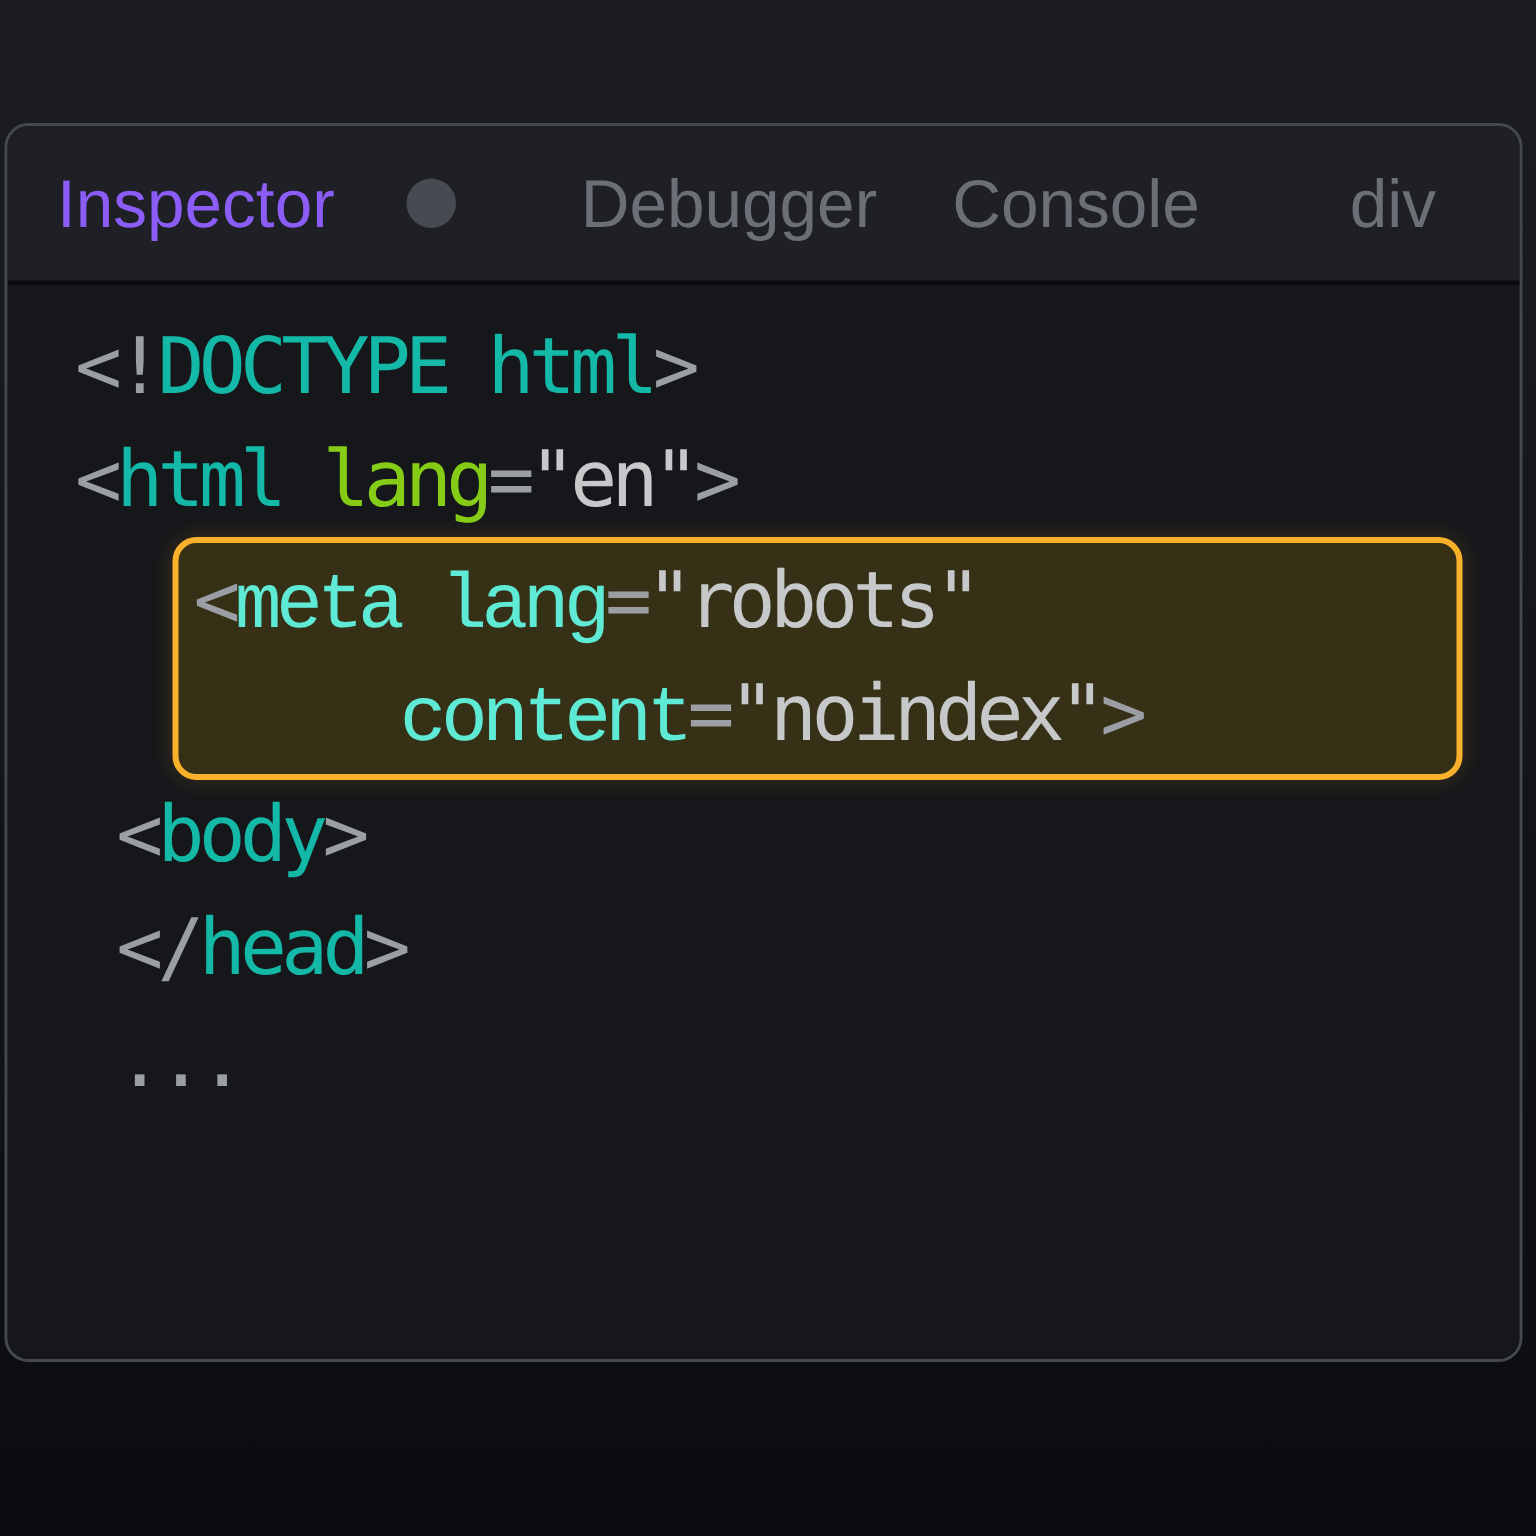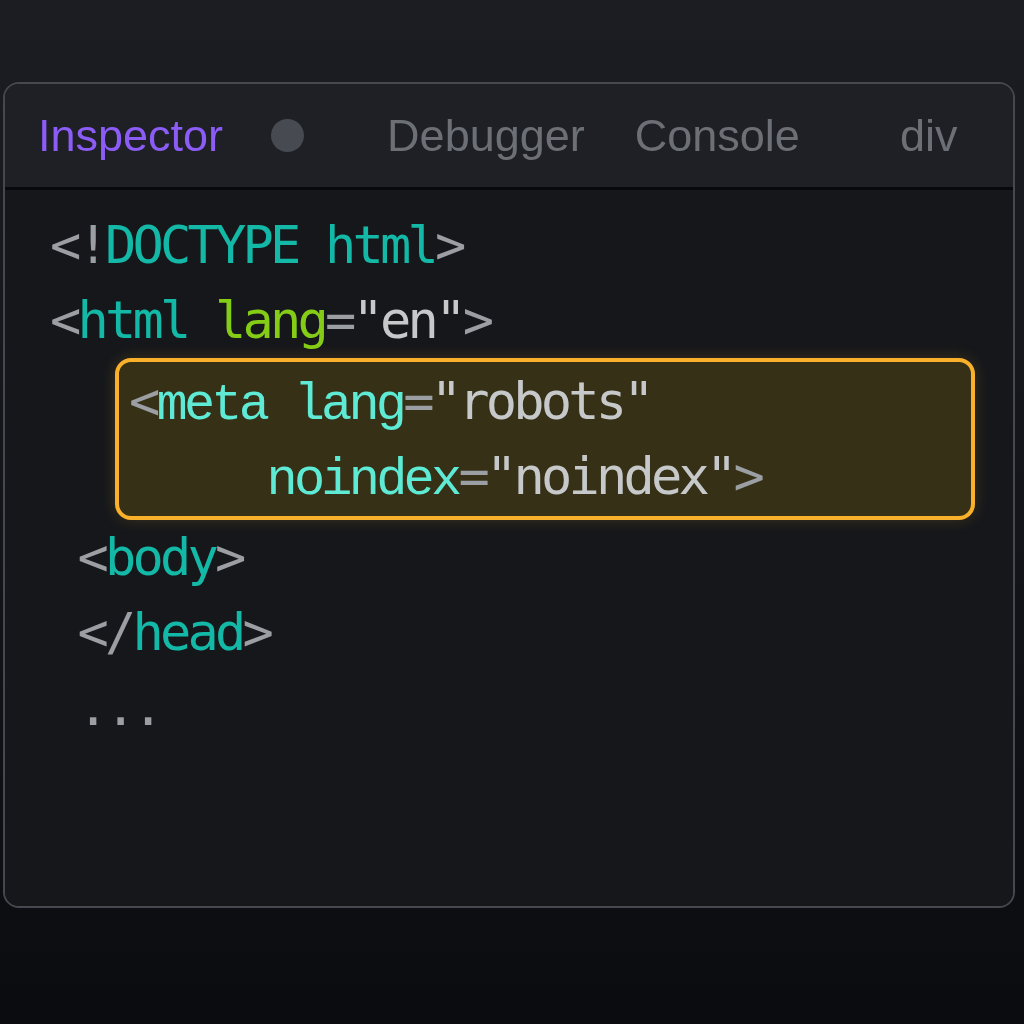--- a/index.html
+++ b/index.html
@@ -100,21 +100,21 @@
 
   <div class="code">
 
     <div class="ln"><span class="punct">&lt;!</span><span class="tag">DOCTYPE html</span><span class="punct">&gt;</span></div>
 
     <div class="ln"><span class="punct">&lt;</span><span class="tag">html</span><span class="sp"> </span><span class="attr">lang</span><span class="punct">=</span><span class="str">"en"</span><span class="punct">&gt;</span></div>
 
 
     <div class="hlbox">
       <div class="ln"><span class="punct">&lt;</span><span class="kw">meta</span><span class="sp"> </span><span class="kw">lang</span><span class="punct">=</span><span class="str">"robots"</span></div>
-      <div class="ln"><span class="sp">     </span><span class="kw">noindex</span><span class="punct">=</span><span class="str">"noindex"</span><span class="punct">&gt;</span></div>
+      <div class="ln"><span class="sp">     </span><span class="kw">content</span><span class="punct">=</span><span class="str">"noindex"</span><span class="punct">&gt;</span></div>
     </div>
 
     <div class="ln"><span class="punct"> &lt;</span><span class="tag">body</span><span class="punct">&gt;</span></div>
 
     <div class="ln"><span class="punct"> &lt;/</span><span class="tag">head</span><span class="punct">&gt;</span></div>
 
     <div class="ln"><span class="punct"> ...</span></div>
 
 
   </div>

